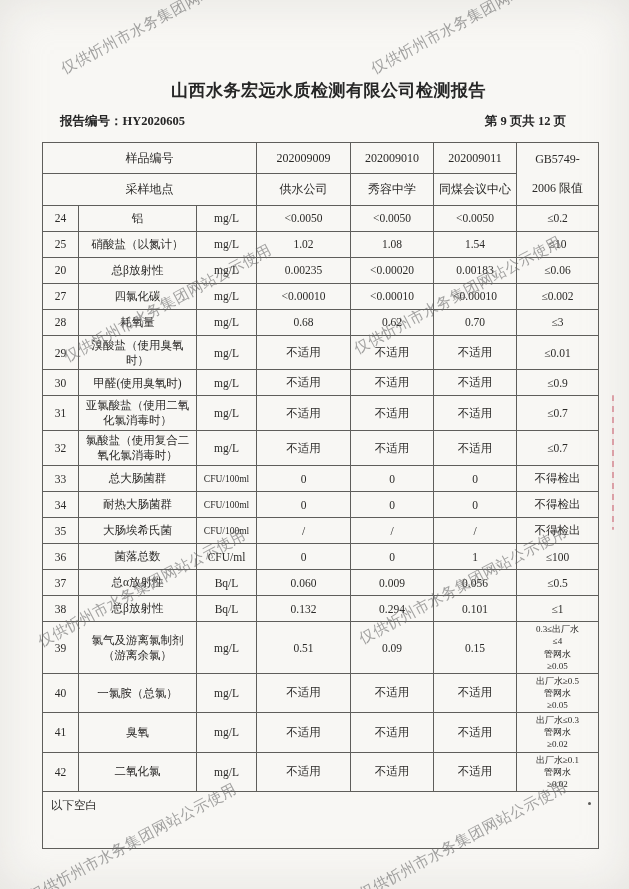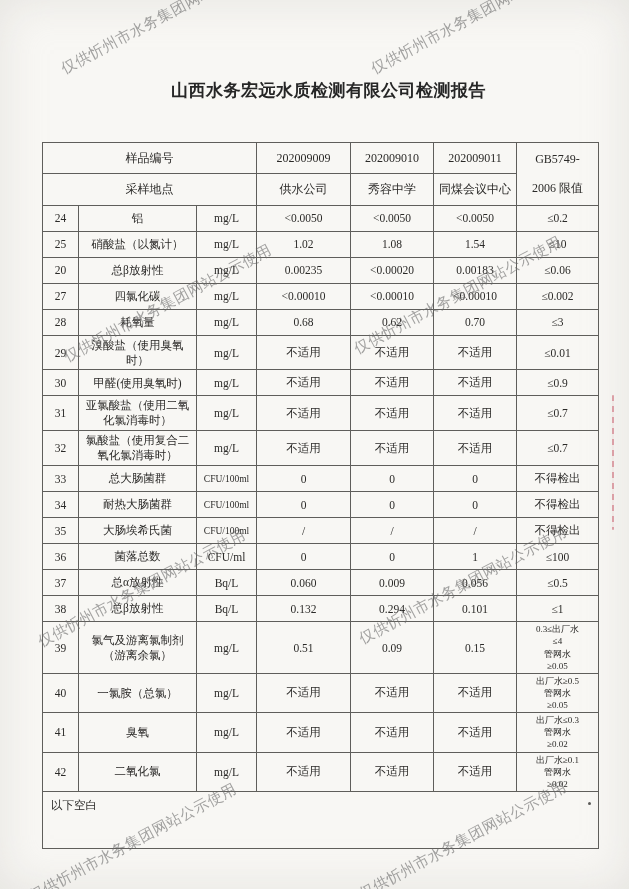--- a/index.html
+++ b/index.html
@@ -82,20 +82,24 @@
   <div class="wm wm4">仅供忻州市水务集团网站公示使用</div>
   <div class="wm wm5">仅供忻州市水务集团网站公示使用</div>
   <div class="wm wm6">仅供忻州市水务集团网站公示使用</div>
   <div class="wm wm7">仅供忻州市水务集团网站公示使用</div>
   <div class="wm wm8">仅供忻州市水务集团网站公示使用</div>
 
   <div class="scan-red-line"></div>
   <div class="scan-dot"></div>
 
   <div class="doc-title">山西水务宏远水质检测有限公司检测报告</div>
+  <div class="report-line">
+    <span><span>报告编号：</span><span>HY2020605</span></span>
+    <span>第 9 页共 12 页</span>
+  </div>
 
   <table class="results">
     <colgroup>
       <col style="width:36px">
         <col style="width:118px">
         <col style="width:60px">
       <col style="width:94px">
         <col style="width:83px">
         <col style="width:83px">
         <col style="width:82px">

